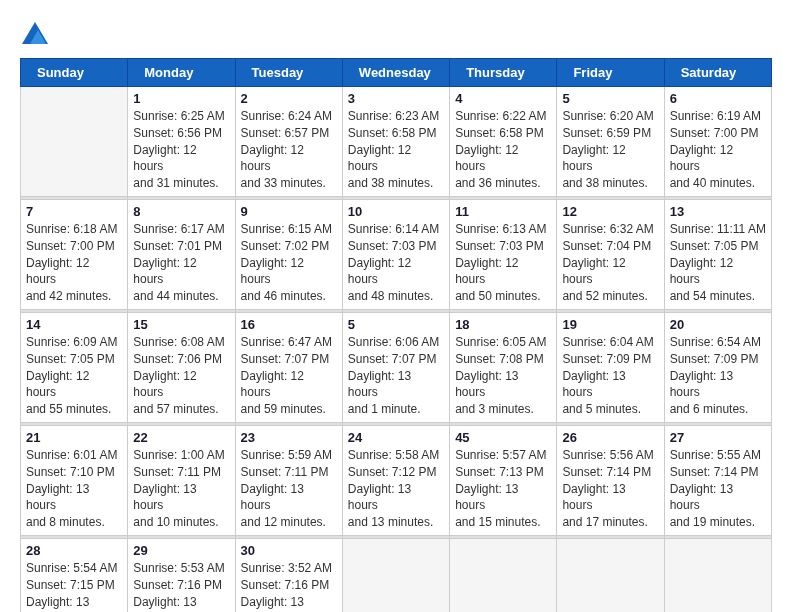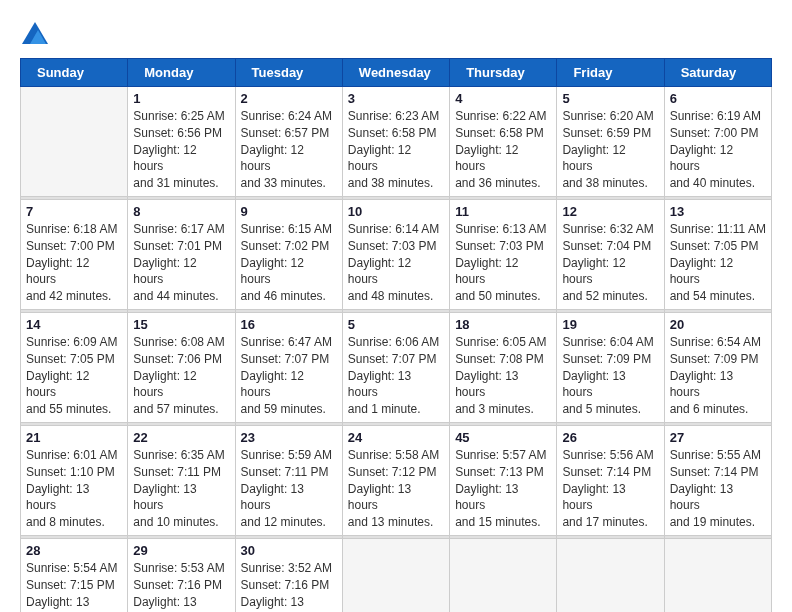--- a/index.html
+++ b/index.html
@@ -233,25 +233,25 @@
         <td style="background: rgb(224, 224, 224); height: 3px; padding: 0px; border: 1px solid rgb(204, 204, 204);"></td>
         <td style="background: rgb(224, 224, 224); height: 3px; padding: 0px; border: 1px solid rgb(204, 204, 204);"></td>
         <td style="background: rgb(224, 224, 224); height: 3px; padding: 0px; border: 1px solid rgb(204, 204, 204);"></td>
         <td style="background: rgb(224, 224, 224); height: 3px; padding: 0px; border: 1px solid rgb(204, 204, 204);"></td>
         <td style="background: rgb(224, 224, 224); height: 3px; padding: 0px; border: 1px solid rgb(204, 204, 204);"></td>
         <td style="background: rgb(224, 224, 224); height: 3px; padding: 0px; border: 1px solid rgb(204, 204, 204);"></td>
       </tr>
       <tr>
         <td>
           <span class="day-num">21</span>
-          <div class="day-info"><span>Sunrise: 6:01 AM</span><br><span>Sunset: 1:10 PM</span><br><span>Daylight: 13 hours</span><br><span>and 8 minutes.</span></div>
+          <div class="day-info"><span>Sunrise: 6:01 AM</span><br><span>Sunset: 7:10 PM</span><br><span>Daylight: 13 hours</span><br><span>and 8 minutes.</span></div>
         </td>
         <td>
           <span class="day-num">22</span>
-          <div class="day-info"><span>Sunrise: 6:35 AM</span><br><span>Sunset: 7:11 PM</span><br><span>Daylight: 13 hours</span><br><span>and 10 minutes.</span></div>
+          <div class="day-info"><span>Sunrise: 1:00 AM</span><br><span>Sunset: 7:11 PM</span><br><span>Daylight: 13 hours</span><br><span>and 10 minutes.</span></div>
         </td>
         <td>
           <span class="day-num">23</span>
           <div class="day-info"><span>Sunrise: 5:59 AM</span><br><span>Sunset: 7:11 PM</span><br><span>Daylight: 13 hours</span><br><span>and 12 minutes.</span></div>
         </td>
         <td>
           <span class="day-num">24</span>
           <div class="day-info"><span>Sunrise: 5:58 AM</span><br><span>Sunset: 7:12 PM</span><br><span>Daylight: 13 hours</span><br><span>and 13 minutes.</span></div>
         </td>
         <td>

